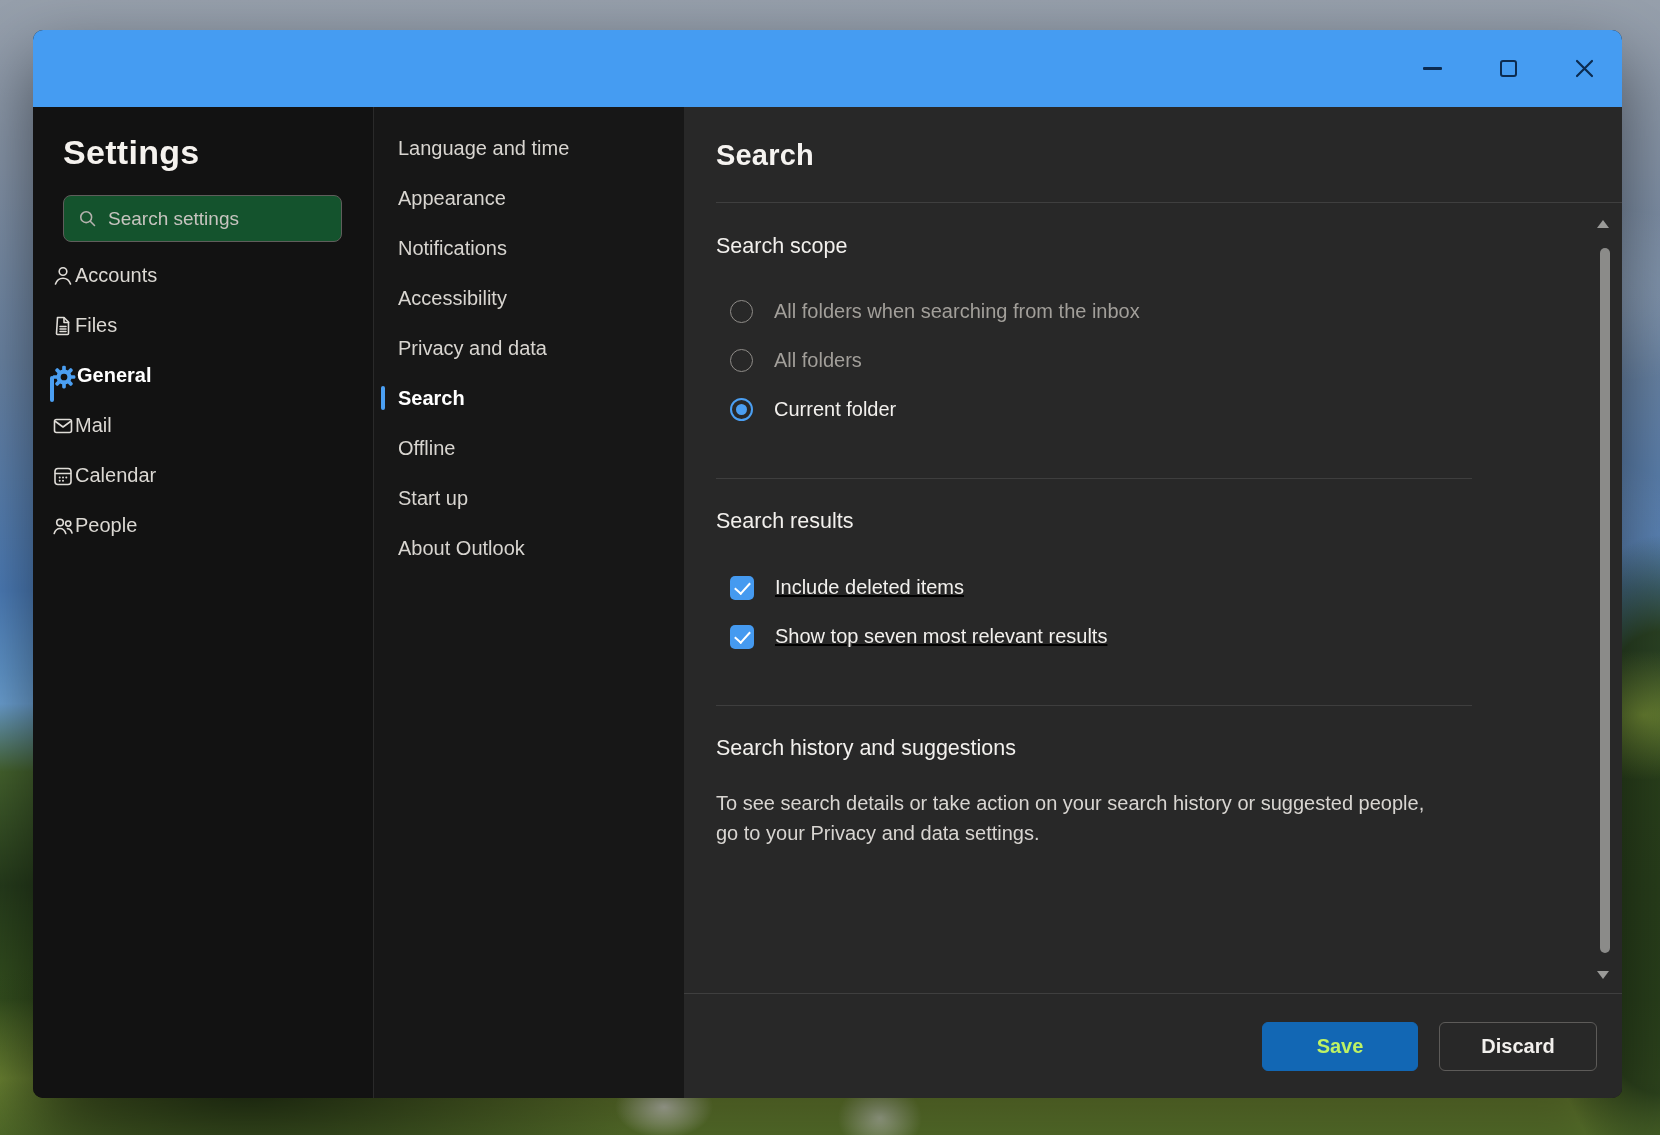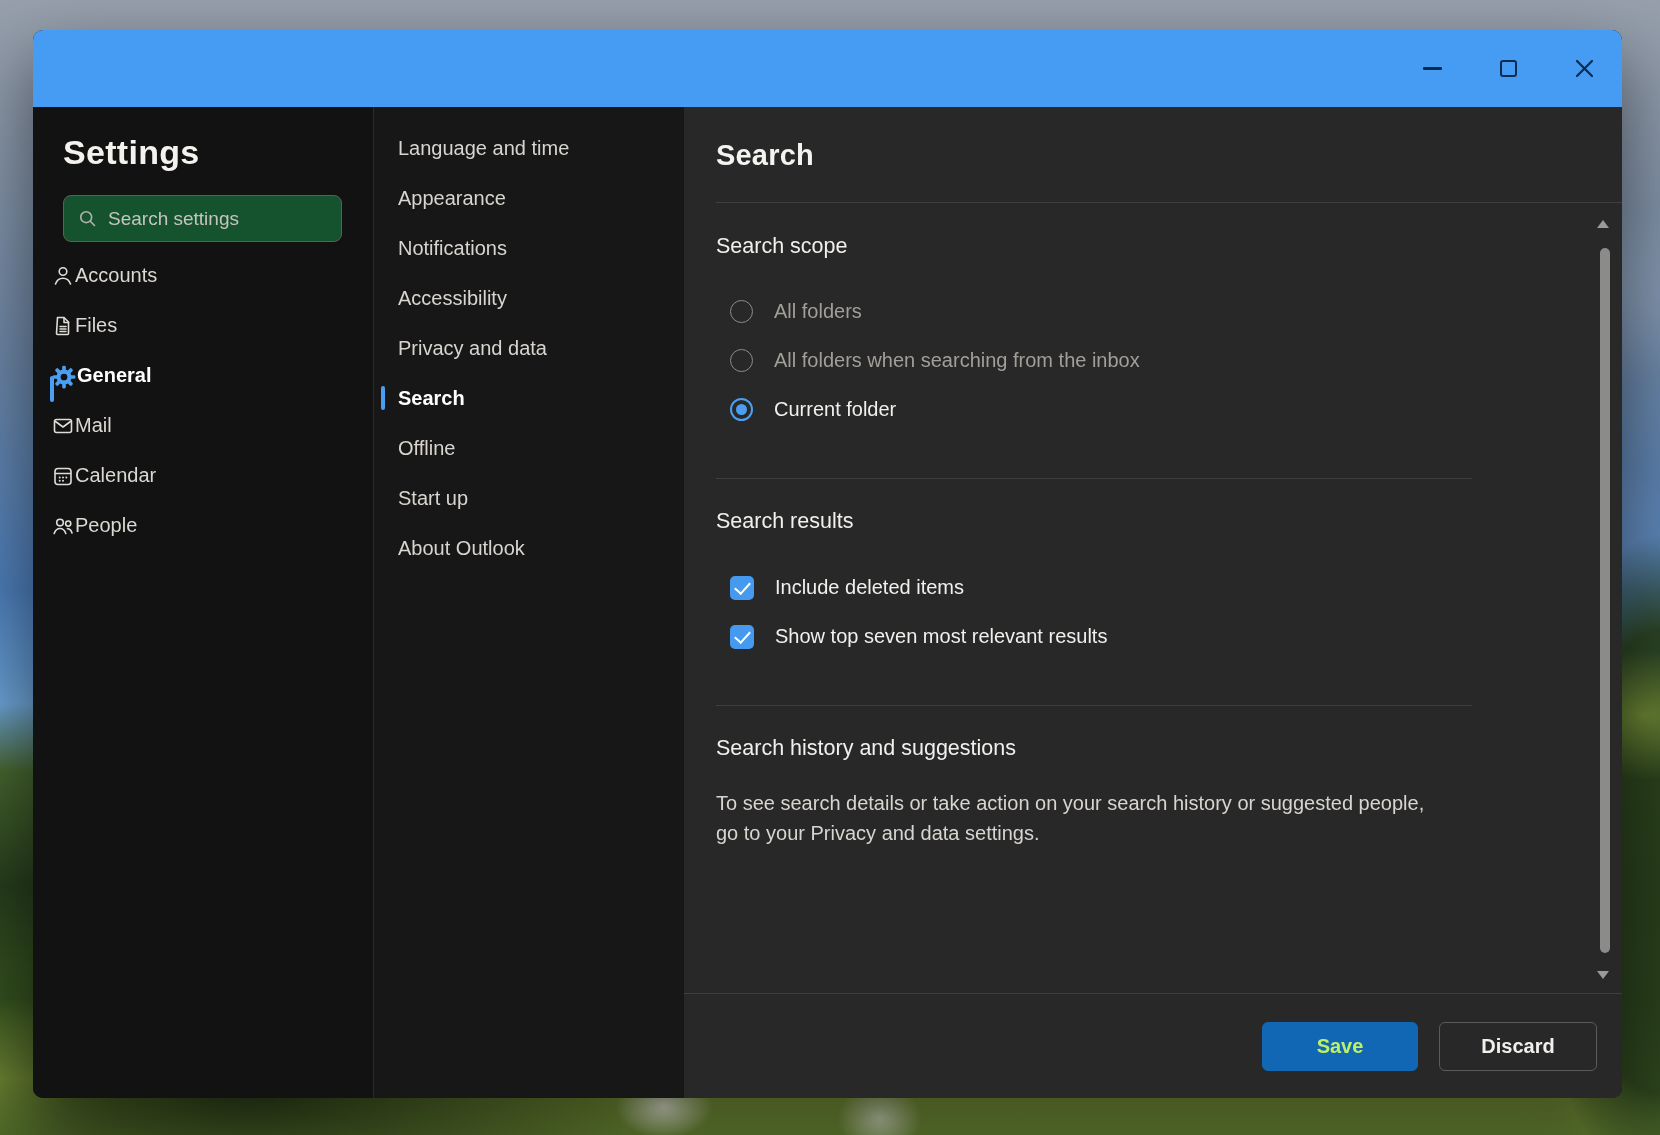--- a/index.html
+++ b/index.html
@@ -68,21 +68,21 @@
   .panel-title { font-size:29px; font-weight:bold; color:#f5f3f0; letter-spacing:.2px; }
   .panel-body { flex:1; padding:30px 0 0 32px; position:relative; overflow:hidden; }
   .section-h { font-size:21.5px; line-height:26px; font-weight:normal; color:#f2f0ed; }
   .radio-group { margin-top:28px; }
   .opt-row { height:49px; display:flex; align-items:center; padding-left:14px; gap:21px; cursor:pointer; }
   .radio { width:23px; height:23px; border-radius:50%; border:1.8px solid #8f8c88; flex:0 0 auto; position:relative; }
   .opt-row.selected .radio { border:2px solid #4b9ff2; }
   .opt-row.selected .radio::after { content:""; position:absolute; left:50%; top:50%; width:11px; height:11px; margin:-5.5px 0 0 -5.5px; border-radius:50%; background:#4b9ff2; }
   .opt-label { font-size:20px; color:#a29f9a; }
   .opt-row.selected .opt-label { color:#f2f0ed; }
-  .check-group { margin-top:29px; }
+  .check-group { margin-top:29px;text-decoration:underline; }
   .checkbox { width:24px; height:24px; border-radius:5px; background:#459af0; flex:0 0 auto; position:relative; }
   .checkbox::after { content:""; position:absolute; left:8px; top:3.5px; width:7px; height:13px; border-right:2.6px solid #fff; border-bottom:2.6px solid #fff; transform:rotate(42deg); }
   .check-label { font-size:20px; color:#f2f0ed; }
   .divider { height:1px; background:#3e3e3e; width:756px; }
   .div-a { margin-top:44px; }
   .h-after-div { margin-top:29px; }
   .history-text { margin-top:28px; width:720px; font-size:20px; line-height:29.5px; color:#d8d5d1; }
 
   
   .scroll-up, .scroll-down { position:absolute; right:13px; width:0; height:0; border-left:6px solid transparent; border-right:6px solid transparent; cursor:pointer; }
@@ -249,25 +249,25 @@
         <span class="panel-title">Search</span>
       </div>
 
       <div class="panel-body">
 
         <div class="section-h">Search scope</div>
 
         <div class="radio-group">
           <div class="opt-row">
             <span class="radio"></span>
-            <span class="opt-label">All folders</span>
+            <span class="opt-label">All folders when searching from the inbox</span>
           </div>
           <div class="opt-row">
             <span class="radio"></span>
-            <span class="opt-label">All folders when searching from the inbox</span>
+            <span class="opt-label">All folders</span>
           </div>
           <div class="opt-row selected">
             <span class="radio"></span>
             <span class="opt-label">Current folder</span>
           </div>
         </div>
 
         <div class="divider div-a"></div>
 
         <div class="section-h h-after-div">Search results</div>

